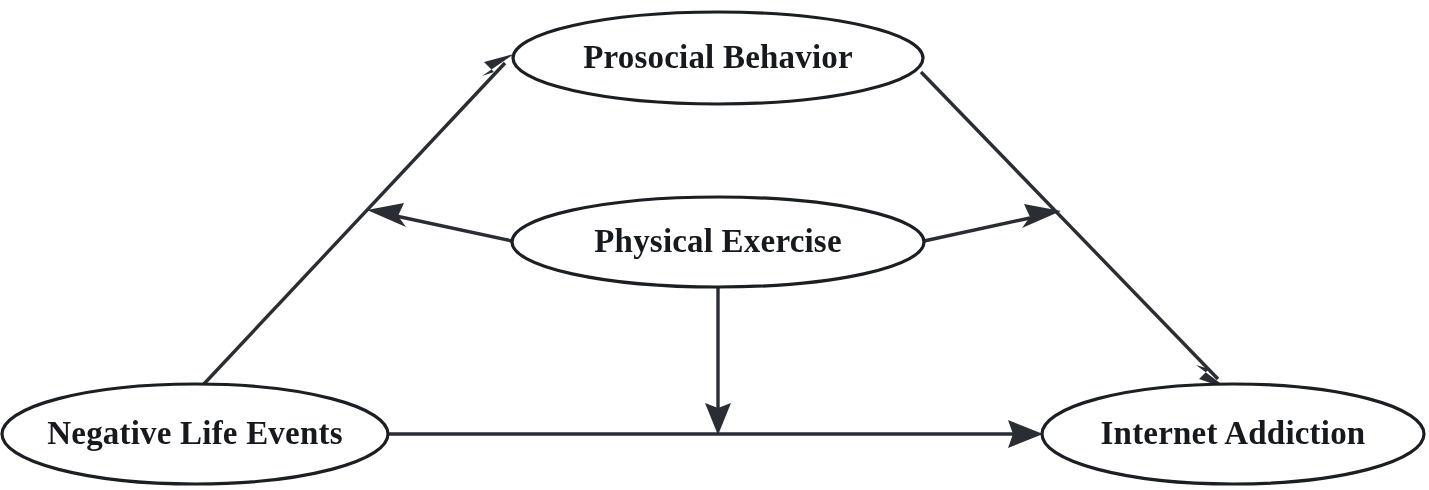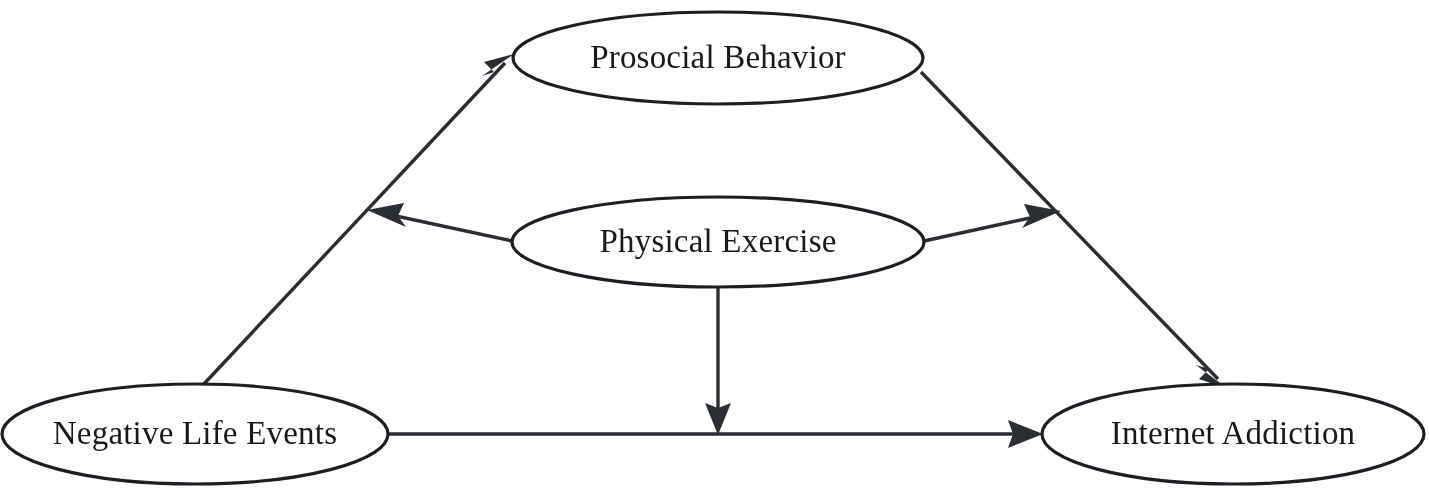--- a/index.html
+++ b/index.html
@@ -12,20 +12,21 @@
     width: 1429px;
     height: 490px;
     overflow: hidden;
     font-family: "Liberation Serif", "DejaVu Serif", serif;
   }
   #diagram-root {
     position: relative;
     width: 1429px;
     height: 490px;
     background: #ffffff;
+    font-weight: bold;
   }
   svg.model-canvas {
     display: block;
     width: 1429px;
     height: 490px;
   }
   .node-ellipse {
     fill: #ffffff;
     stroke: #1b1f24;
     stroke-width: 3.2;

